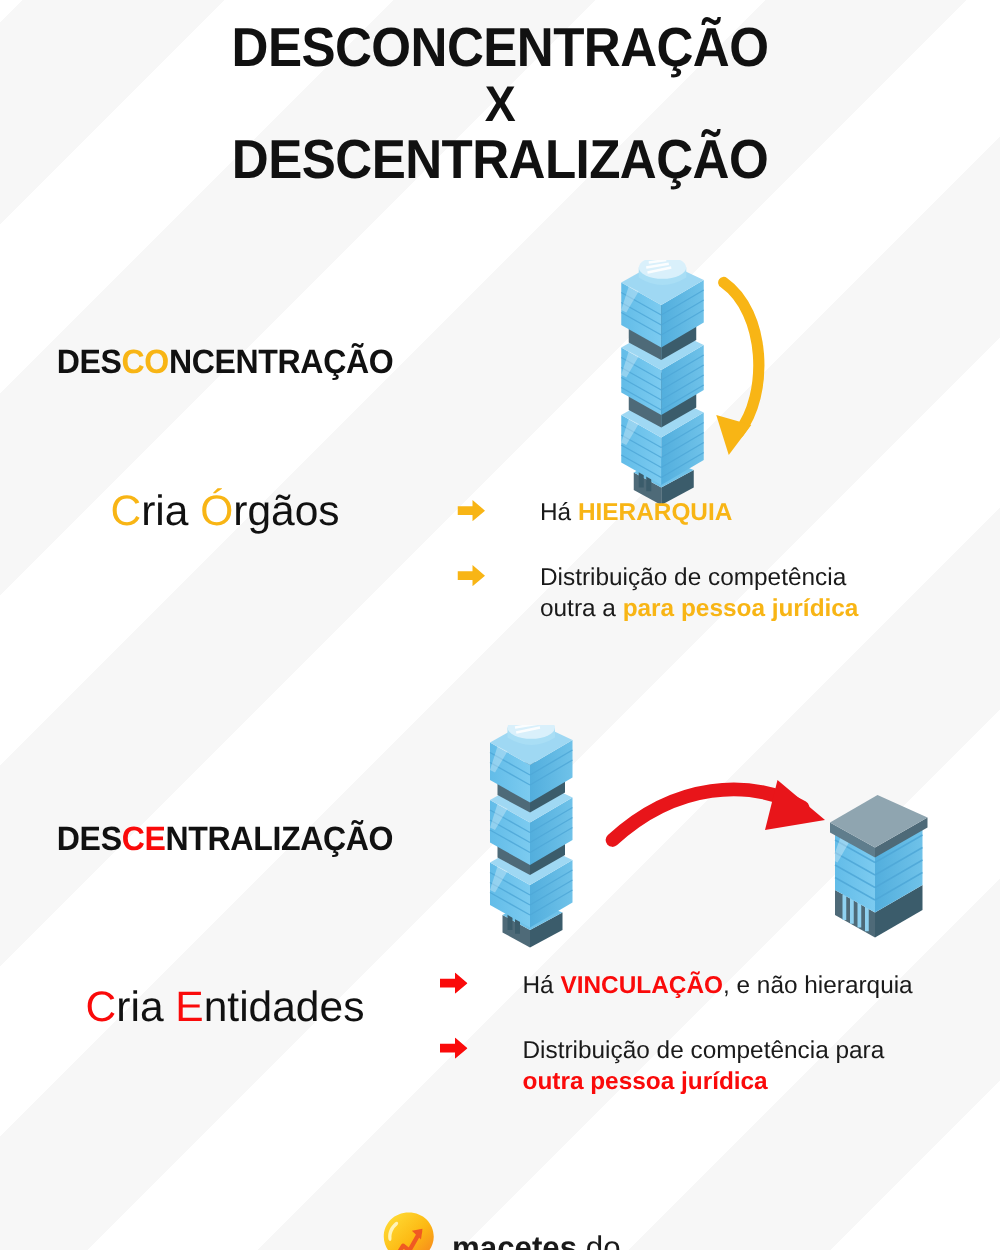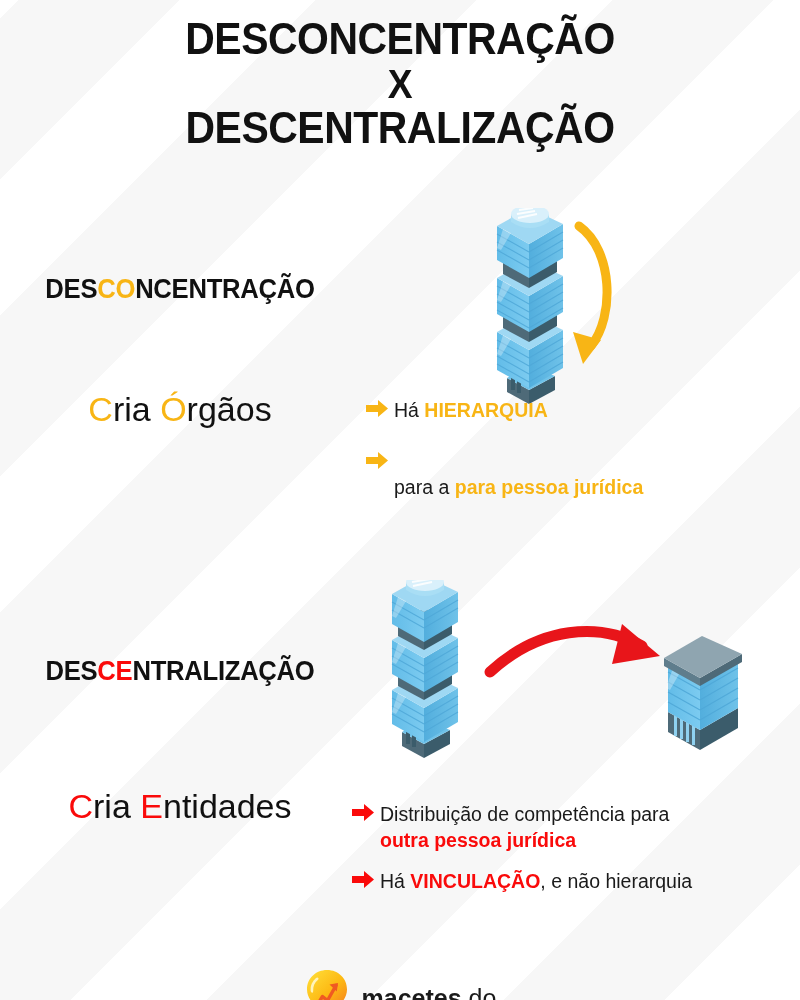--- a/index.html
+++ b/index.html
@@ -96,20 +96,21 @@
   .illus {
     position: absolute;
   }
   .bullets {
     position: absolute;
   }
   .bullet {
     display: flex;
     align-items: flex-start;
     margin-bottom: 16px;
+    gap: 38px;
   }
   .bullet-arrow {
     flex: 0 0 auto;
     width: 28px;
     padding-top: 2px;
     line-height: 1;
   }
   .bullet-arrow svg { display: block; }
   .bullet-text {
     font-size: 19.5px;
@@ -282,22 +283,22 @@
         </span>
       </div>
 
       <div class="bullet" style="margin-top:26px;">
         <span class="bullet-arrow">
           <svg width="22" height="17" viewBox="0 0 22 17">
             <path d="M0 5 L12 5 L12 0 L22 8.5 L12 17 L12 12 L0 12 Z" fill="#F8B515"></path>
           </svg>
         </span>
         <span class="bullet-text">
-          <br>
-          <span>para a </span><span class="em-y">para pessoa jurídica</span>
+          <span>Distribuição de competência</span><br>
+          <span>outra a </span><span class="em-y">para pessoa jurídica</span>
         </span>
       </div>
     </div>
   </div>
 
   <div class="section" id="section-descentralizacao">
 
     <div class="left-col">
 
       <div class="headline" style="top:76px;">
@@ -421,40 +422,40 @@
         <path d="M314 85 L322 89 L310 110 L306 108 Z" fill="#FFFFFF" opacity="0.32"></path>
 
         <path d="M304 78 L340 98 L340 106 L304 86 Z" fill="#5F7D8C"></path>
         <path d="M340 98 L382 74 L382 82 L340 106 Z" fill="#4E6A78"></path>
         <path d="M304 78 L342 56 L382 74 L340 98 Z" fill="#8FA5B0"></path>
       </g>
     </svg>
 
     <div class="bullets" style="left:352px; top:196px; width:430px;">
 
+      <div class="bullet">
+        <span class="bullet-arrow">
+          <svg width="22" height="17" viewBox="0 0 22 17">
+            <path d="M0 5 L12 5 L12 0 L22 8.5 L12 17 L12 12 L0 12 Z" fill="#FA0A0A"></path>
+          </svg>
+        </span>
+        <span class="bullet-text">
+          <span>Há </span><span class="em-r">VINCULAÇÃO</span><span>, e não hierarquia</span>
+        </span>
+      </div>
+
       <div class="bullet" style="margin-top:26px;">
         <span class="bullet-arrow">
           <svg width="22" height="17" viewBox="0 0 22 17">
             <path d="M0 5 L12 5 L12 0 L22 8.5 L12 17 L12 12 L0 12 Z" fill="#FA0A0A"></path>
           </svg>
         </span>
         <span class="bullet-text">
           <span>Distribuição de competência para</span><br>
           <span class="em-r">outra pessoa jurídica</span>
-        </span>
-      </div>
-
-      <div class="bullet">
-        <span class="bullet-arrow">
-          <svg width="22" height="17" viewBox="0 0 22 17">
-            <path d="M0 5 L12 5 L12 0 L22 8.5 L12 17 L12 12 L0 12 Z" fill="#FA0A0A"></path>
-          </svg>
-        </span>
-        <span class="bullet-text">
-          <span>Há </span><span class="em-r">VINCULAÇÃO</span><span>, e não hierarquia</span>
         </span>
       </div>
     </div>
   </div>
 
   <div id="footer-logo">
     <svg width="46" height="58" viewBox="0 0 46 58">
       <defs>
         <linearGradient id="bulbg" x1="0" y1="0" x2="0.9" y2="1">
           <stop offset="0" stop-color="#FFE13B"></stop>

